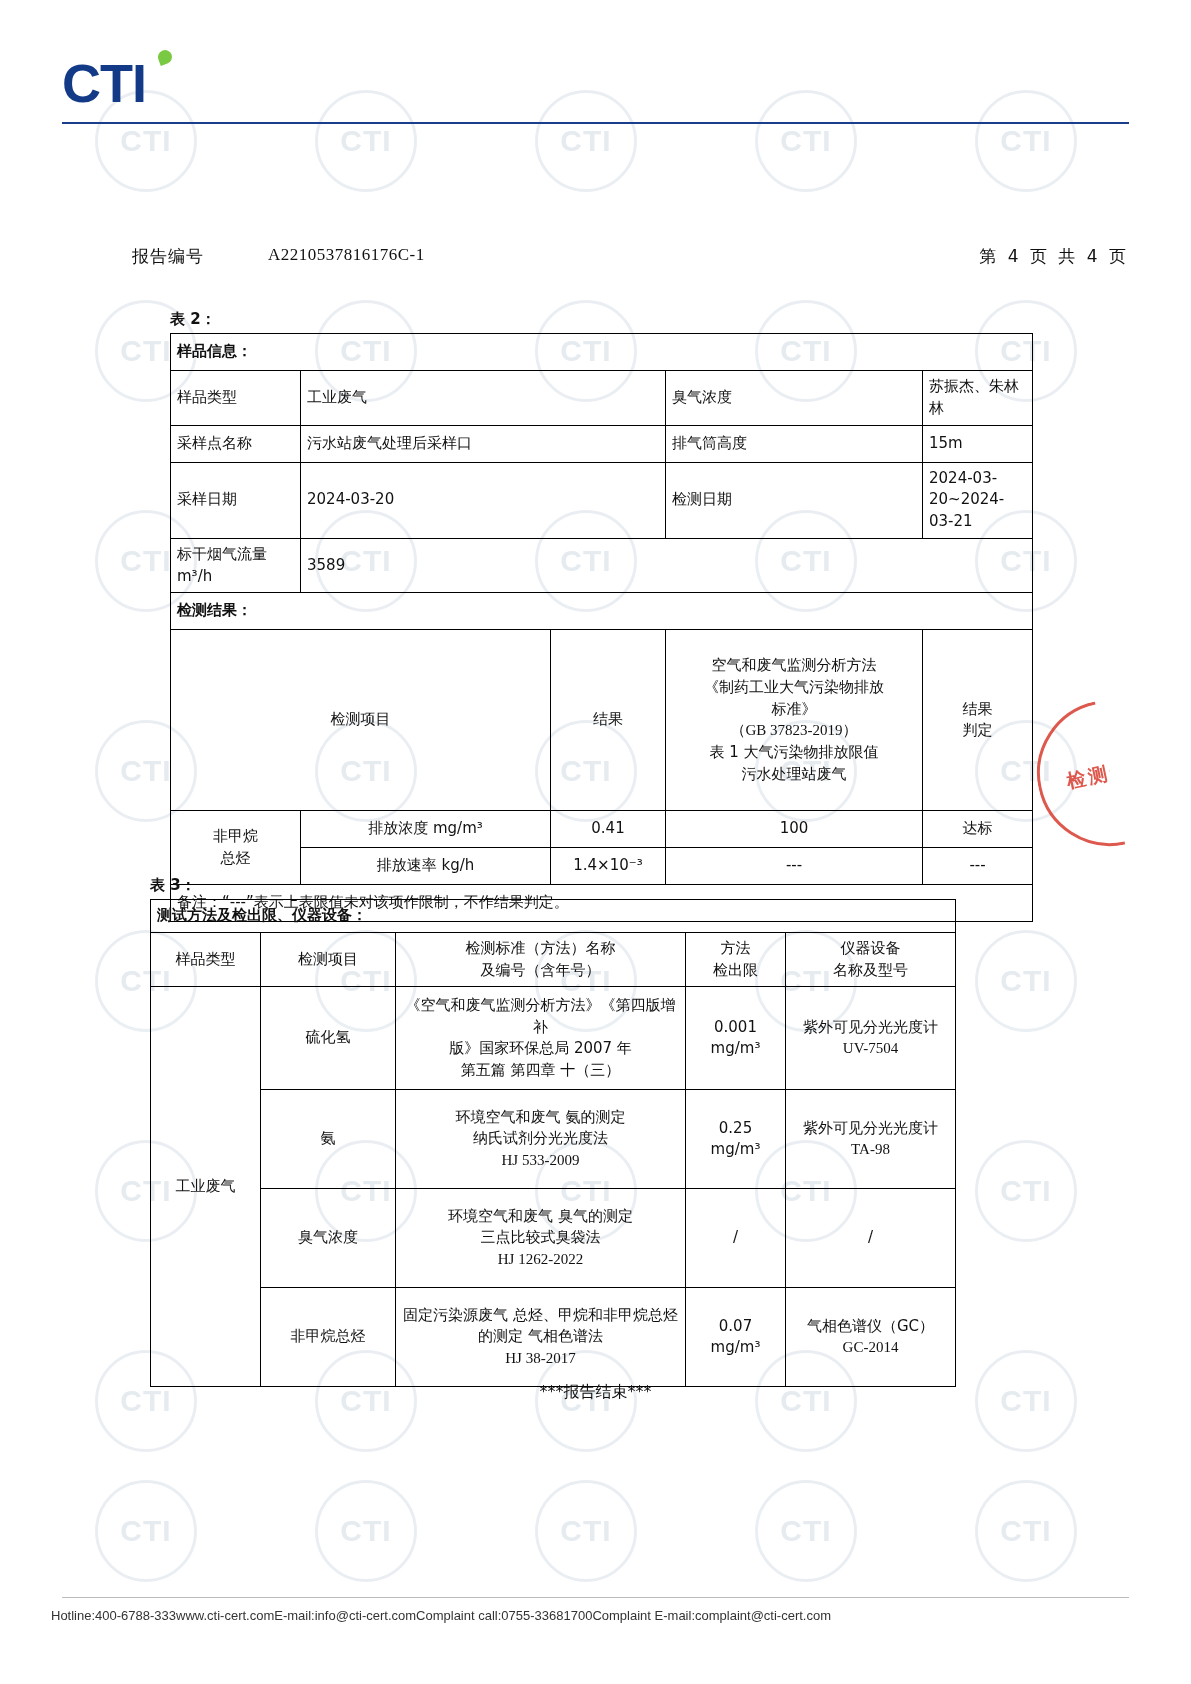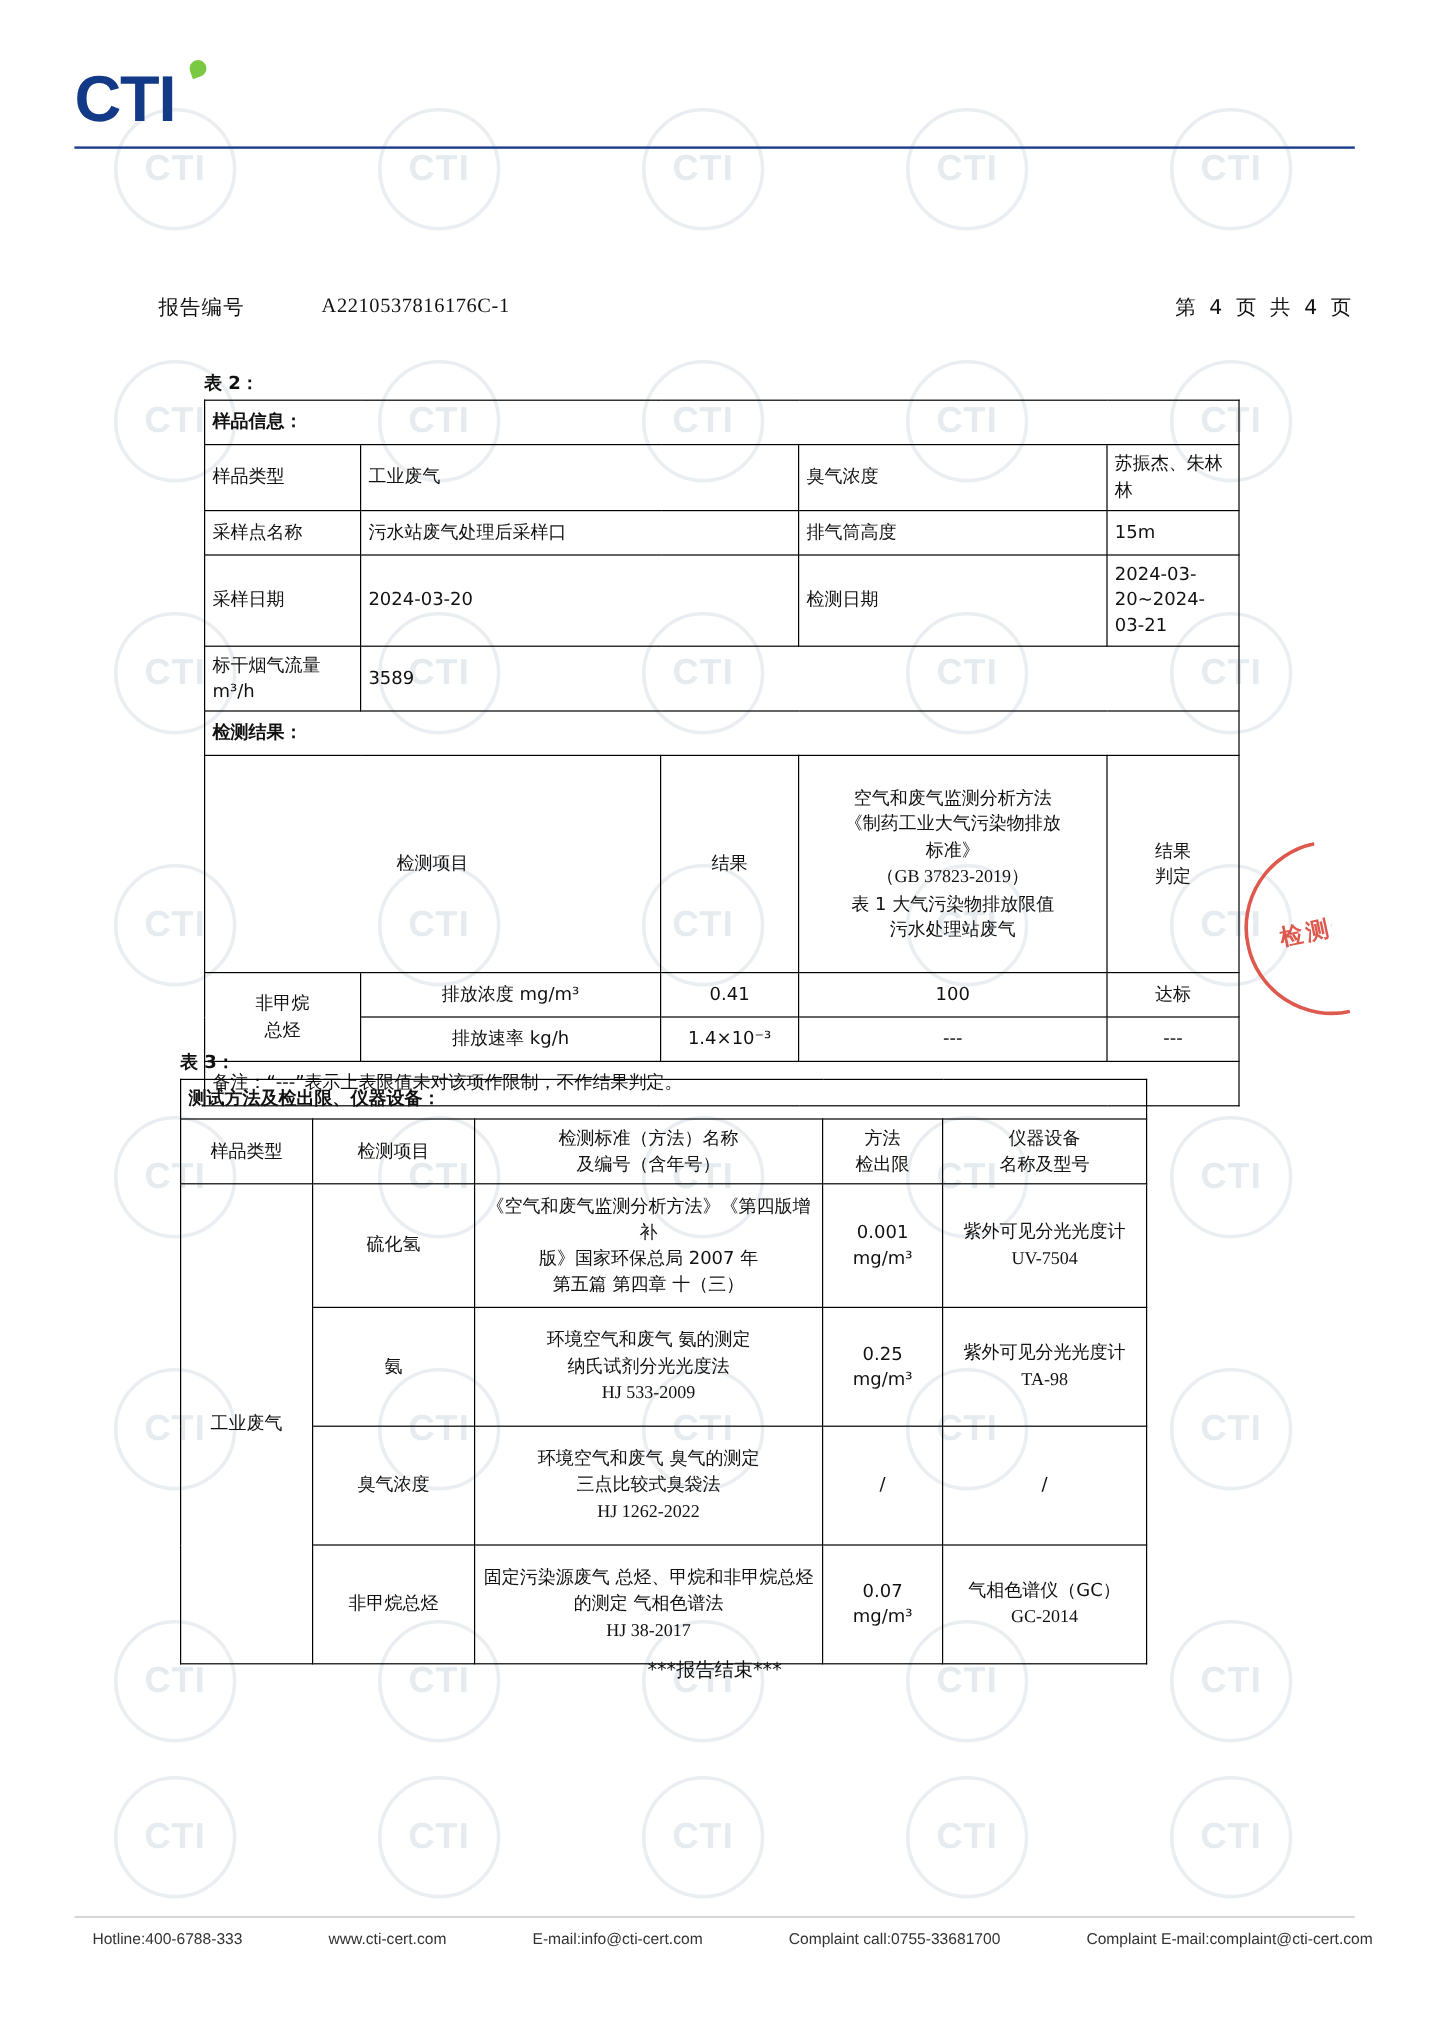--- a/index.html
+++ b/index.html
@@ -195,24 +195,24 @@
     left: 62px;
     top: 1597px;
     width: 1067px;
     height: 1px;
     background: #bbb;
     z-index: 3;
   }
   .footer {
     position: absolute;
     top: 1608px;
-    left: 77px;
+    left: 51px;
     width: 1067px;
     display: flex;
-    justify-content: space-between;
+    justify-content: flex-start;
     font-family: "Liberation Sans", sans-serif;
     font-size: 13px;
     color: #333;
     z-index: 3;
   }
 </style>
 </head>
 <body>
 
 <div class="page">

